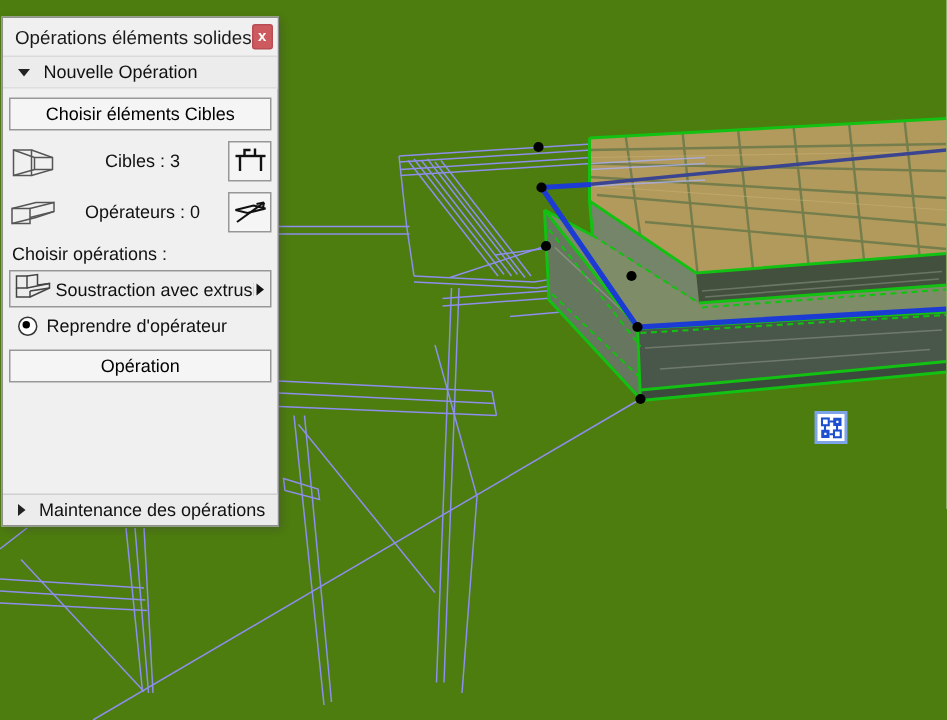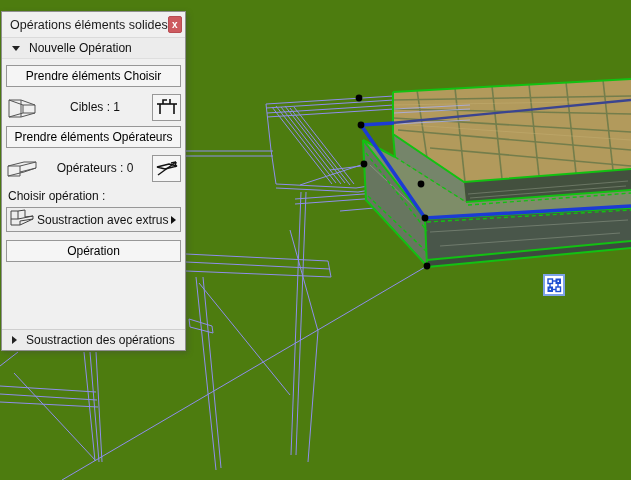--- a/index.html
+++ b/index.html
@@ -236,45 +236,44 @@
       <span class="title">Opérations éléments solides</span>
       <div class="close-btn">x</div>
     </div>
 
     <div class="sec-header">
       <span class="tri-down"></span>
       <span>Nouvelle Opération</span>
     </div>
 
     <div class="content">
-      <button class="pbtn">Prendre éléments Choisir</button>
+      <button class="pbtn">Choisir éléments Cibles</button>
 
       <div class="cnt-row">
         <span class="wire-ic">
           <svg width="32" height="28" viewBox="0 0 32 28" fill="none" stroke="#555" stroke-width="1">
             <path d="M3,7 L15,7 L15,24 L3,24 Z"></path>
             <path d="M15,7 L29,12 L29,20 L15,24"></path>
             <path d="M3,7 L17,12 L29,12"></path>
             <path d="M17,12 L17,20 L29,20"></path>
             <path d="M3,24 L17,20"></path>
           </svg>
         </span>
-        <span class="cnt-label">Cibles : 1</span>
+        <span class="cnt-label">Cibles : 3</span>
         <button class="icon-btn">
           <svg width="22" height="18" viewBox="0 0 22 18" fill="none" stroke="#111" stroke-width="1.6">
             <path d="M1,6 L21,6"></path>
             <path d="M4,6 L4,16"></path>
               <path d="M18,6 L18,16"></path>
             <path d="M7,6 L7,2 L11,2"></path>
               <path d="M14,6 L14,1"></path>
           </svg>
         </button>
       </div>
 
-      <button class="pbtn">Prendre éléments Opérateurs</button>
 
       <div class="cnt-row">
         <span class="wire-ic">
           <svg width="32" height="28" viewBox="0 0 32 28" fill="none" stroke="#555" stroke-width="1">
             <path d="M2,12 L14,12 L14,22 L2,22 Z"></path>
             <path d="M14,12 L30,8 L30,14 L14,18"></path>
             <path d="M2,12 L18,8 L30,8"></path>
             <path d="M2,22 L18,18 L30,14"></path>
           </svg>
         </span>
@@ -282,42 +281,46 @@
         <button class="icon-btn">
           <svg width="22" height="18" viewBox="0 0 22 18" fill="none" stroke="#111" stroke-width="1.4">
             <path d="M1,8 L13,5 L21,7 L9,10 Z"></path>
             <path d="M2,16 L20,3"></path>
             <path d="M20,3 L15,4"></path>
               <path d="M20,3 L19,8"></path>
           </svg>
         </button>
       </div>
 
-      <div class="flabel">Choisir opération :</div>
+      <div class="flabel">Choisir opérations :</div>
 
       <div class="dropdown">
         <span>
           <svg width="26" height="22" viewBox="0 0 26 22" fill="none" stroke="#444" stroke-width="1">
             <path d="M2,4 L9,4 L9,12 L2,12 Z"></path>
             <path d="M2,12 L2,18 L11,18 L11,14"></path>
             <path d="M9,12 L24,9 L24,12 L11,14"></path>
             <path d="M9,4 L16,3 L16,10"></path>
             <path d="M16,10 L24,9"></path>
             <path d="M11,18 L24,12"></path>
           </svg>
         </span>
         <span class="dd-text">Soustraction avec extrusi...</span>
         <span class="dd-arrow"></span>
       </div>
 
 
+      <div class="radio-row">
+        <span class="radio checked"></span>
+        <span>Reprendre d'opérateur</span>
+      </div>
 
       <div class="exec-wrap">
         <button class="pbtn">Opération</button>
       </div>
     </div>
 
     <div class="sec-header bottom">
       <span class="tri-right"></span>
-      <span>Soustraction des opérations</span>
+      <span>Maintenance des opérations</span>
     </div>
   </div>
 </div>
 
 </body></html>

